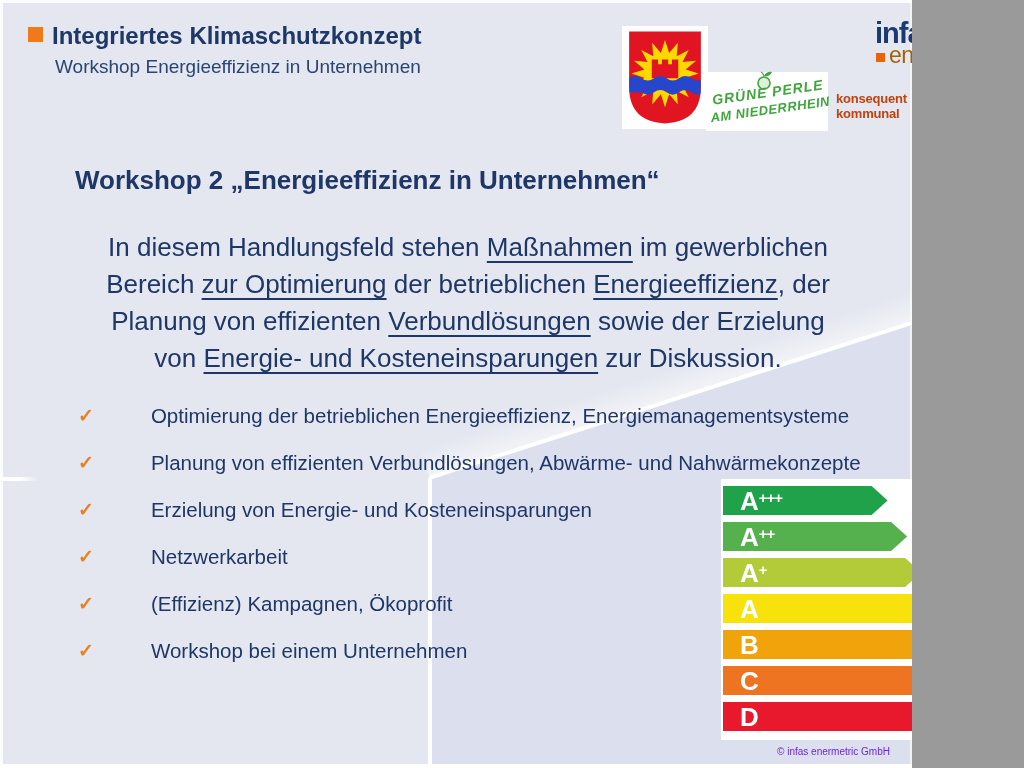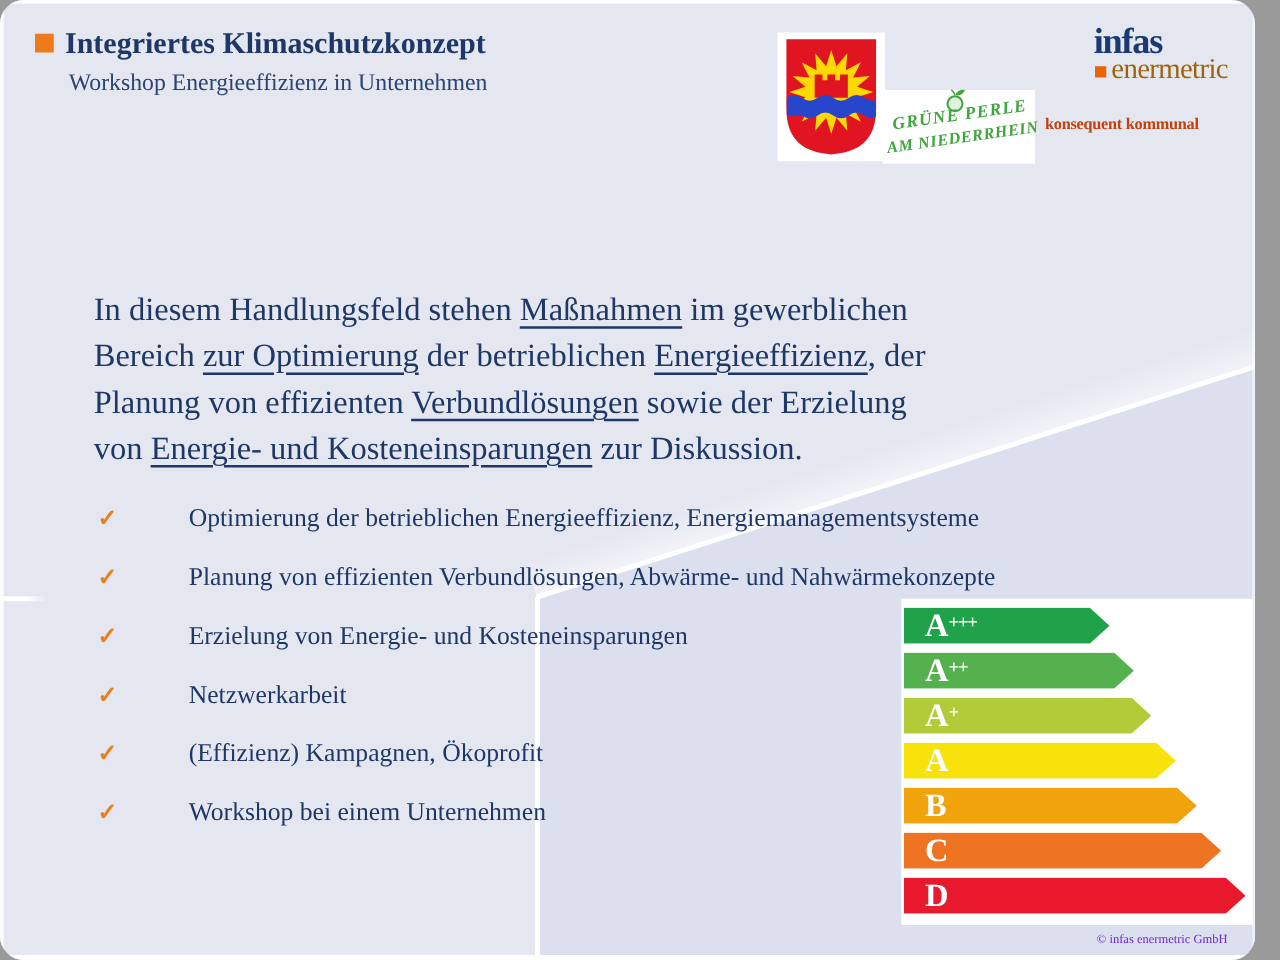--- a/index.html
+++ b/index.html
@@ -1,21 +1,20 @@
 <!DOCTYPE html>
 <html><head>
 <meta charset="utf-8">
 <style>
   html,body{margin:0;padding:0;background:#9a9a9a;}
   .slide{
-    position:relative;width:1004px;height:768px;overflow:hidden;
+    position:relative;width:912px;height:768px;overflow:hidden;
     background:#e4e7f0;
-    font-family:Liberation Serif, serif;
+    font-family:Liberation Sans, sans-serif;
     color:#1e3766;
-    border-radius:19px;
   }
   .abs{position:absolute;}
   
   .bg-lavender{left:428px;top:286px;width:596px;height:482px;background:#dbdfee;
     clip-path:polygon(3px 193px,596px 2px,596px 482px,3px 482px);}
   .bg-diag-glow{left:430px;top:447px;width:640px;height:32px;
     background:linear-gradient(to top,rgba(255,255,255,.55),rgba(255,255,255,0));
     transform:rotate(-17.8deg);transform-origin:0 100%;}
   .bg-diag-line{left:429px;top:476px;width:640px;height:4px;background:#ffffff;
     transform:rotate(-17.8deg);transform-origin:0 50%;border-radius:2px;}
@@ -39,21 +38,21 @@
   .greenlabel .l1{font-size:14px;letter-spacing:1px;}
   .greenlabel .l2{font-size:13px;letter-spacing:.5px;}
   .pearl-svg{left:753px;top:70px;}
   
   .infas-word{left:875px;top:17px;font-size:29px;font-weight:bold;color:#1b3a72;letter-spacing:-1px;}
   .infas-square{left:876px;top:53px;width:9px;height:9px;background:#e8640a;}
   .infas-ener{left:889px;top:42px;font-size:23px;color:#a16207;letter-spacing:-0.5px;}
   .infas-tag{left:836px;top:65px;font-size:13px;font-weight:bold;color:#c2410c;letter-spacing:-0.2px;margin-top:26px;}
   
   .heading{left:75px;top:165px;font-size:26px;font-weight:bold;}
-  .paragraph{left:75px;top:229px;width:820px;font-size:26px;line-height:37px;}
+  .paragraph{left:58px;top:229px;width:820px;font-size:26px;line-height:37px;text-align:center;}
   .paragraph .u{text-decoration:underline;text-underline-offset:5px;text-decoration-thickness:2px;}
   .bullets{left:78px;top:403px;width:830px;}
   .bullet-row{display:flex;align-items:flex-start;gap:13px;line-height:25px;margin-bottom:22px;}
   .bullet-check{color:#e8801f;font-size:19px;font-weight:bold;flex:0 0 auto;}
   .bullet-text{font-size:20.5px;margin-left:44px;}
   
   .energy-box{left:721px;top:479px;width:281px;height:261px;background:#ffffff;
     padding:7px 0 0 2px;box-sizing:border-box;}
   .e-row{height:29px;margin-bottom:7px;}
   .e-arrow{height:100%;display:flex;align-items:center;
@@ -110,20 +109,21 @@
   <div class="abs greenlabel">
     <div class="l1">GRÜNE PERLE</div>
     <div class="l2">AM NIEDERRHEIN</div>
   </div>
 
   <div class="abs infas-word">infas</div>
   <div class="abs infas-square"></div>
   <div class="abs infas-ener">enermetric</div>
   <div class="abs infas-tag">konsequent kommunal</div>
 
+  <div class="abs heading">Workshop 2 „Energieeffizienz in Unternehmen“</div>
   <div class="abs paragraph"><span>In diesem Handlungsfeld stehen </span><span class="u">Maßnahmen</span><span> im gewerblichen</span><br><span>Bereich </span><span class="u">zur Optimierung</span><span> der betrieblichen </span><span class="u">Energieeffizienz</span><span>, der</span><br><span>Planung von effizienten </span><span class="u">Verbundlösungen</span><span> sowie der Erzielung</span><br><span>von </span><span class="u">Energie- und Kosteneinsparungen</span><span> zur Diskussion.</span></div>
   <div class="abs bullets">
       <div class="bullet-row">
         <span class="bullet-check" style="color: rgb(232, 128, 31);">✓</span>
         <span class="bullet-text">Optimierung der betrieblichen Energieeffizienz, Energiemanagementsysteme</span>
       </div>
       <div class="bullet-row">
         <span class="bullet-check" style="color: rgb(232, 128, 31);">✓</span>
         <span class="bullet-text">Planung von effizienten Verbundlösungen, Abwärme- und Nahwärmekonzepte</span>
       </div>

